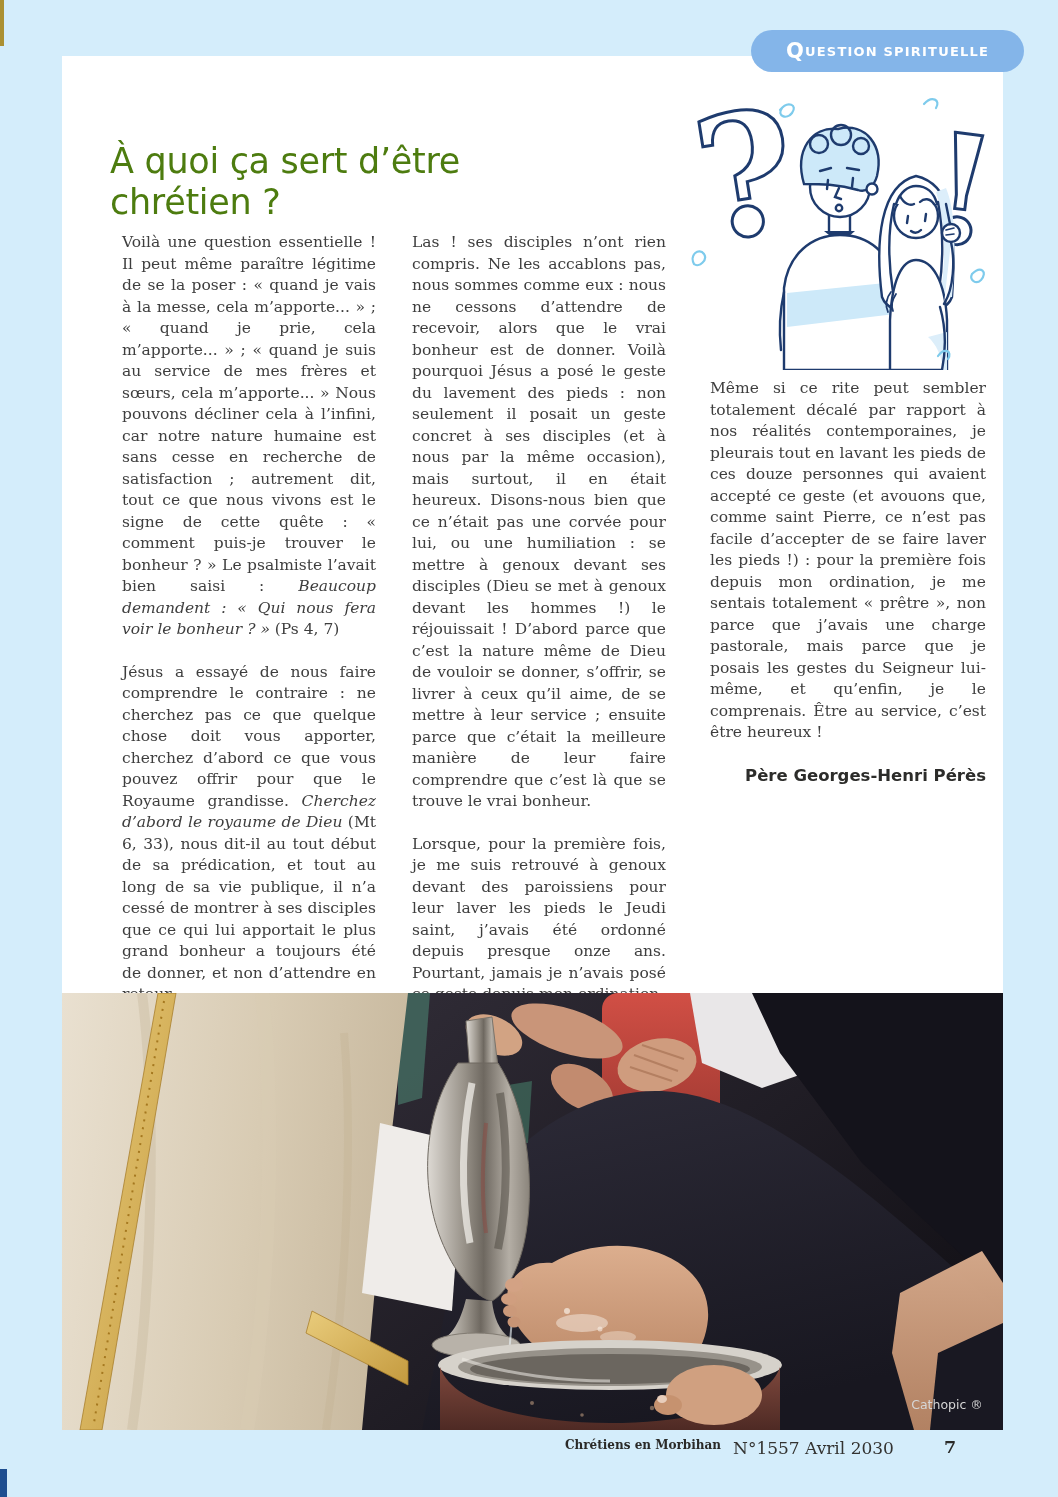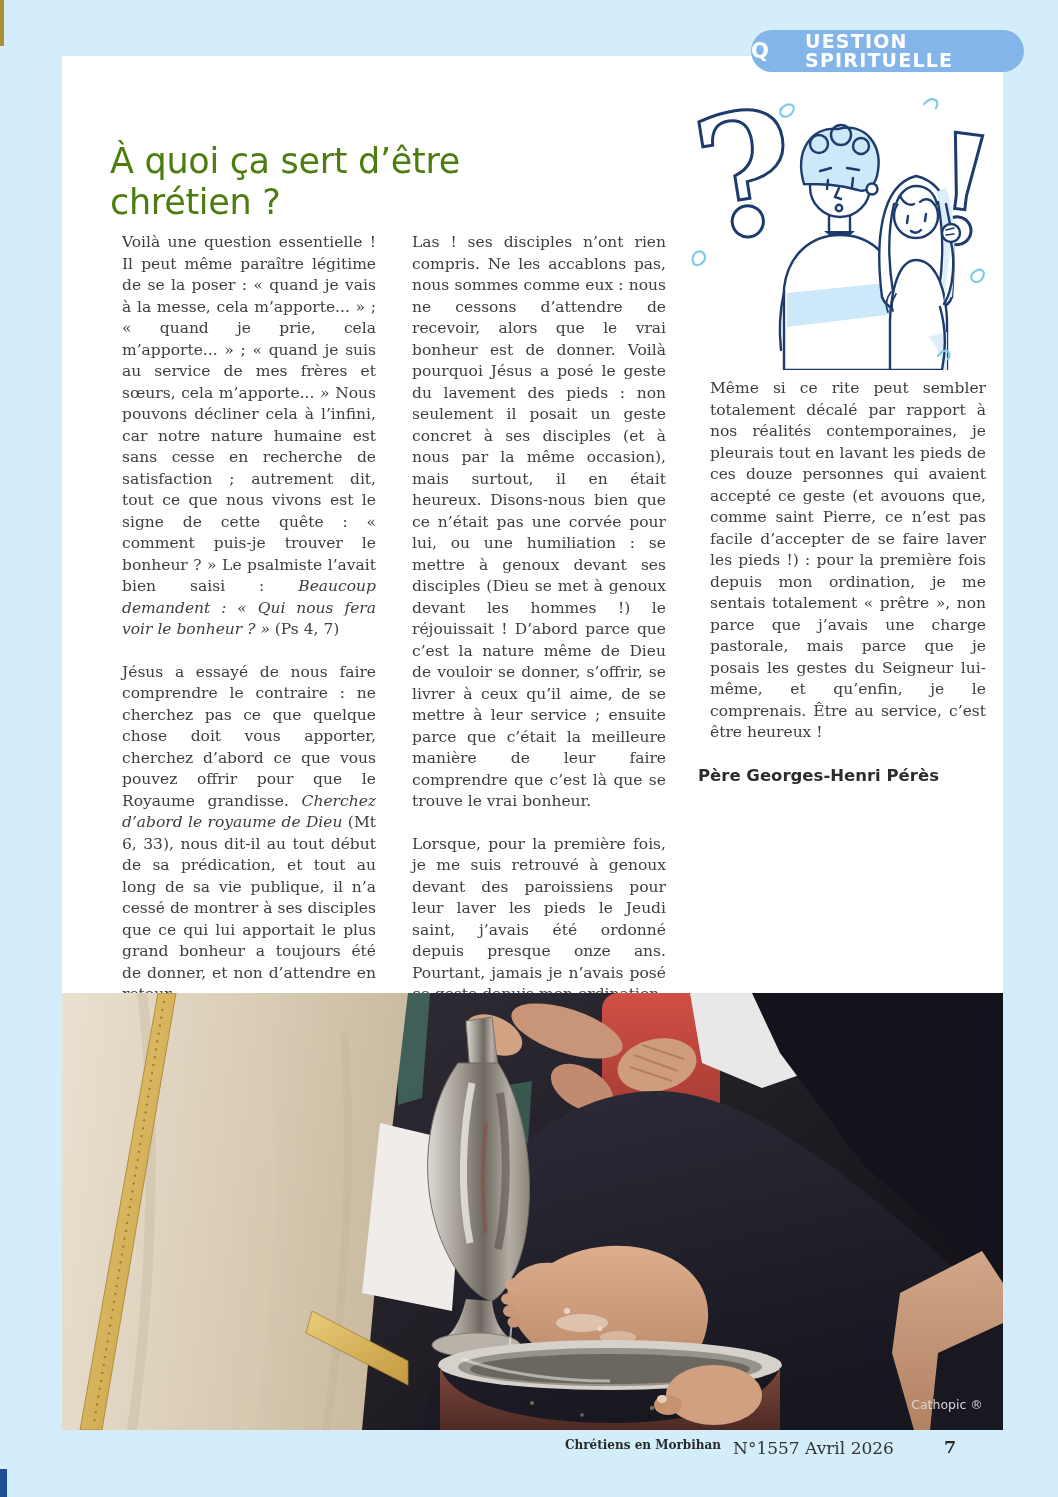--- a/index.html
+++ b/index.html
@@ -15,40 +15,40 @@
   
   .sheet{left:62px;top:56px;width:941px;height:1374px;background:#ffffff;}
   
   .badge{
     left:751px;top:30px;width:273px;height:42px;border-radius:21px;
     background:#84b5e9;color:#ffffff;
     display:flex;align-items:center;justify-content:center;
     font-family:"DejaVu Sans", sans-serif;font-weight:bold;letter-spacing:1.2px;
   }
   .badge .q-big{font-size:21px;line-height:1;}
-  .badge .q-rest{font-size:19px;text-transform:uppercase;line-height:1;margin-left:35px;}
+  .badge .q-rest{font-size:13px;text-transform:uppercase;line-height:1;}
   
   .title{
     left:110px;top:118px;width:460px;
     font-family:"DejaVu Sans", sans-serif;font-weight:400;
     font-size:35px;line-height:41px;color:#4d7c0f;letter-spacing:-0.3px;
   }
   
   .col{
     font-size:15.5px;line-height:21.5px;color:#3e3e3e;
     text-align:justify;
   }
   .col p{margin:0 0 21px 12px;}
   .col em{font-style:italic;}
   .col-1{left:110px;top:232px;width:266px;}
   .col-2{left:400px;top:232px;width:266px;}
   .col-3{left:698px;top:378px;width:288px;}
   .author{
     font-family:"DejaVu Sans", sans-serif;font-weight:bold;
-    font-size:16.5px;color:#2c2c2a;margin-top:8px;text-align:left;
+    font-size:16.5px;color:#2c2c2a;margin-top:8px;text-align:right;
   }
   
   .illu{left:688px;top:92px;width:302px;height:278px;}
   
   .photo{left:62px;top:993px;width:941px;height:437px;background:#1c1a21;}
   
   .footer-mag{left:565px;top:1438px;font-family:"DejaVu Serif", serif;font-weight:bold;font-size:12px;color:#2a2a28;}
   .footer-issue{left:733px;top:1438px;font-family:"DejaVu Serif", serif;font-size:17px;color:#333331;}
   .footer-page{left:944px;top:1437px;font-family:"DejaVu Serif", serif;font-weight:bold;font-size:17.5px;color:#2a2a28;}
 </style>
@@ -271,14 +271,14 @@
   <g>
     <ellipse cx="652" cy="402" rx="48" ry="30" fill="#d0a080"></ellipse>
     <ellipse cx="606" cy="412" rx="14" ry="10" fill="#c6926f"></ellipse>
     <ellipse cx="600" cy="406" rx="5" ry="4" fill="#e8cdbb"></ellipse>
   </g>
 
   <text x="885" y="416" text-anchor="middle" font-family="DejaVu Sans, sans-serif" font-size="12.5" fill="#d6d6d6">Cathopic ®</text>
 </svg>
 
 <div class="abs footer-mag">Chrétiens en Morbihan</div>
-<div class="abs footer-issue">N°1557 Avril 2026</div>
+<div class="abs footer-issue">N°1557 Avril 2030</div>
 <div class="abs footer-page">7</div>
 
 </body></html>

